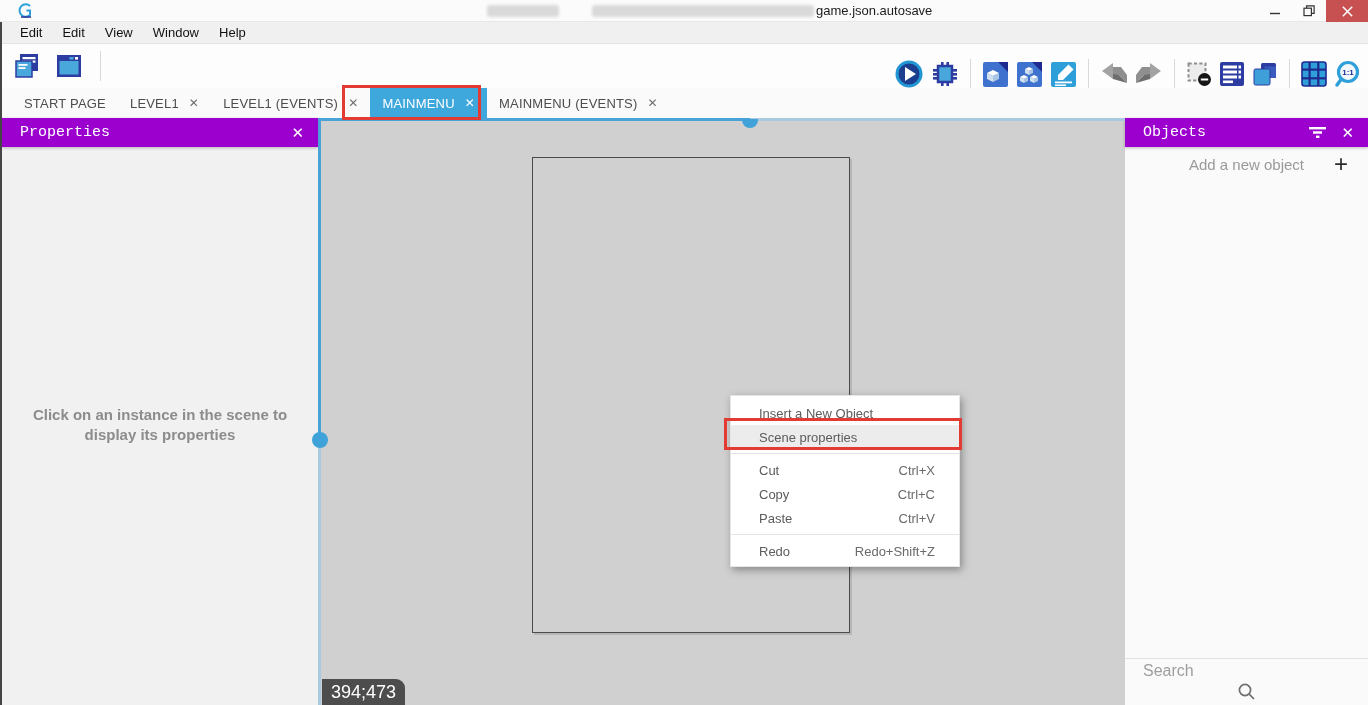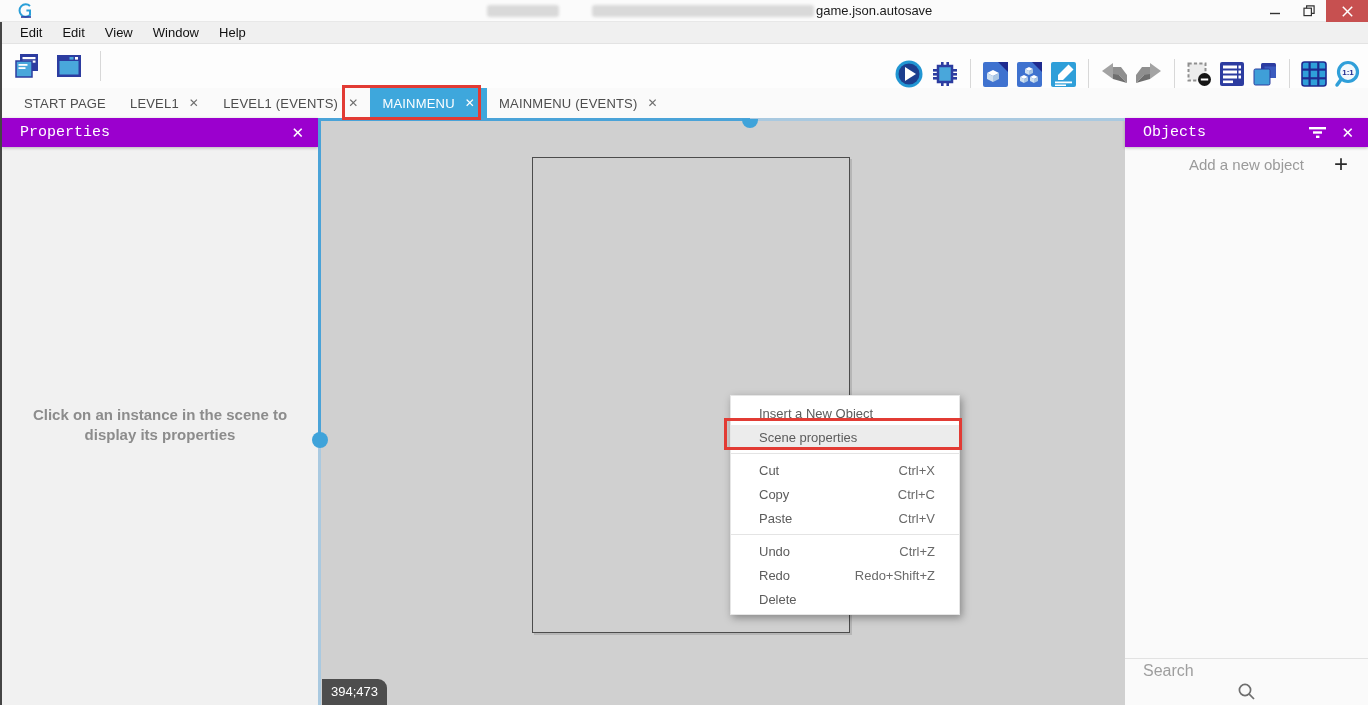--- a/index.html
+++ b/index.html
@@ -54,21 +54,21 @@
 
   
   .canvas { position:absolute; top:118px; left:318px; width:807px; bottom:0; background:#d0d0d0; }
   .hline-dark  { position:absolute; top:0; left:0; width:432px; height:3px; background:#4aa3d8; z-index:6; }
   .hline-light { position:absolute; top:0; left:432px; right:0; height:3px; background:#a9c9e0; z-index:6; }
   .hdot { position:absolute; top:1px; left:424px; width:16px; height:9px; border-radius:0 0 16px 16px; background:#3fa3da; z-index:7; }
   .vline-dark  { position:absolute; top:3px; left:0; width:3px; height:319px; background:#4aa3d8; z-index:6; }
   .vline-light { position:absolute; top:322px; bottom:0; left:0; width:3px; background:#a9c9e0; z-index:6; }
   .vdot { position:absolute; top:314px; left:-6px; width:16px; height:16px; border-radius:50%; background:#3fa3da; z-index:7; }
   .scene-rect { position:absolute; left:214px; top:39px; width:318px; height:476px; border:1px solid #4c4c4c; box-shadow:2px 2px 0 rgba(0,0,0,.12); }
-  .coords { position:absolute; left:4px; bottom:0; height:26px; background:#4d4d4d; color:#fff; font-size:13px; line-height:26px; padding:0 9px; border-radius:0 9px 0 0; z-index:8; }
+  .coords { position:absolute; left:4px; bottom:0; height:26px; background:#4d4d4d; color:#fff; font-size:18px; line-height:26px; padding:0 9px; border-radius:0 9px 0 0; z-index:8; }
 
   
   .ctx-menu { position:absolute; left:412px; top:277px; width:230px; background:#fff; padding:5px 0 3px; border:1px solid #e6e6e6; box-shadow:2px 3px 8px rgba(0,0,0,.35); z-index:20; }
   .menu-item { height:24px; display:flex; align-items:center; justify-content:space-between; padding:0 24px 0 28px; font-size:13px; color:#5c5c5c; }
   .menu-item.highlight { background:#ececec; }
   .menu-sep { height:1px; background:#e4e4e4; margin:4px 0; }
   .mi-shortcut { color:#6a6a6a; }
 
   
   .anno { position:absolute; border:3px solid #e23b34; z-index:50; pointer-events:none; background:transparent; }
@@ -324,30 +324,22 @@
       <div class="menu-item">
         <span class="mi-label">Copy</span>
         <span class="mi-shortcut">Ctrl+C</span>
       </div>
       <div class="menu-item">
         <span class="mi-label">Paste</span>
         <span class="mi-shortcut">Ctrl+V</span>
       </div>
       <div class="menu-sep"></div>
       <div class="menu-item">
-        <span class="mi-label">Undo</span>
-        <span class="mi-shortcut">Ctrl+Z</span>
-      </div>
-      <div class="menu-item">
         <span class="mi-label">Redo</span>
         <span class="mi-shortcut">Redo+Shift+Z</span>
-      </div>
-      <div class="menu-item">
-        <span class="mi-label">Delete</span>
-        <span class="mi-shortcut"></span>
       </div>
     </div>
   </div>
 
   <div class="objects-panel">
     <div class="panel-header">
       <span class="panel-title">Objects</span>
       <span class="filter-wrap">
         <svg width="19" height="13">
           <rect x="1" y="1" width="17" height="2.4" fill="#fff"></rect>

